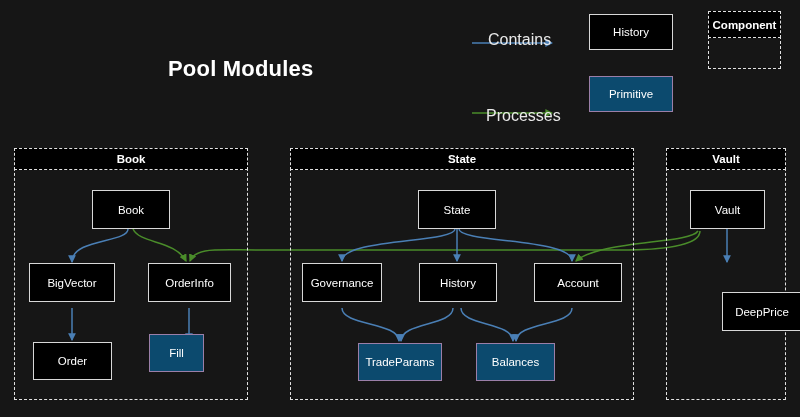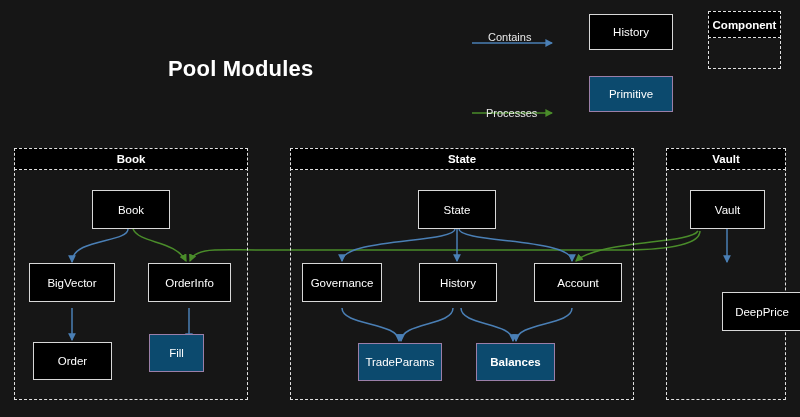--- a/index.html
+++ b/index.html
@@ -29,21 +29,21 @@
     font-size: 22px;
     font-weight: bold;
     color: #ffffff;
     letter-spacing: .2px;
   }
 
   
   .legend-label {
     position: absolute;
     color: #e9e9e9;
-    font-size: 11px;
+    font-size: 16px;
     white-space: nowrap;
   }
 
   
   .node {
     position: absolute;
     box-sizing: border-box;
     display: flex;
     align-items: center;
     justify-content: center;
@@ -201,21 +201,21 @@
   </div>
   <div class="node module" style="left:419px; top:263px; width:78px; height:39px;">
     <span>History</span>
   </div>
   <div class="node module" style="left:534px; top:263px; width:88px; height:39px;">
     <span>Account</span>
   </div>
   <div class="node primitive" style="left:358px; top:343px; width:84px; height:38px;">
     <span>TradeParams</span>
   </div>
-  <div class="node primitive" style="left:476px; top:343px; width:79px; height:38px;font-weight:bold;">
+  <div class="node primitive" style="left:476px; top:343px; width:79px; height:38px;">
     <span>Balances</span>
   </div>
 
   <div class="group" style="left:666px; top:148px; width:120px; height:252px;"></div>
   <div class="group-header" style="left:666px; top:148px; width:120px; height:22px;">
     <span>Vault</span>
   </div>
 
   <div class="node module" style="left:690px; top:190px; width:75px; height:39px;">
     <span>Vault</span>

